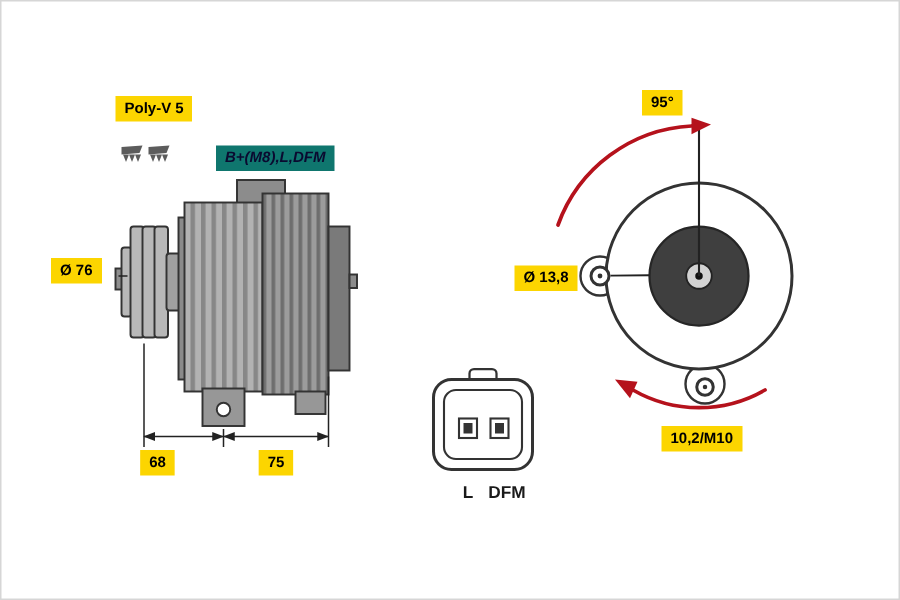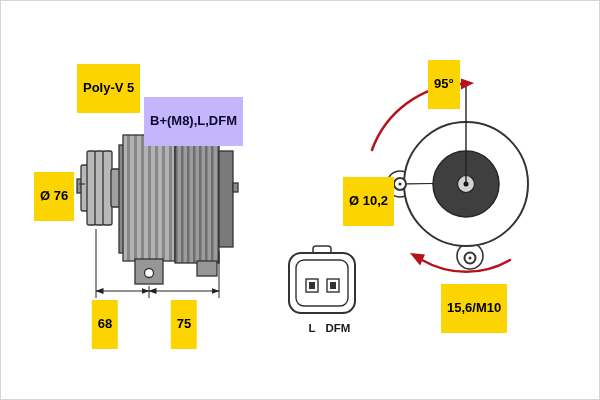--- a/index.html
+++ b/index.html
@@ -3,25 +3,25 @@
 <meta charset="utf-8">
 <style>
   * { margin:0; padding:0; box-sizing:border-box; }
   html,body { background:#f4f4f4; font-family:"Liberation Sans", sans-serif; }
   .canvas {
     position:relative; width:600px; height:400px; background:#ffffff;
     border:1px solid #d6d6d6; overflow:hidden;
   }
   svg.drawing { position:absolute; left:0; top:0; width:600px; height:400px; }
   .tag {
-    position:absolute; font-size:13px; font-weight:bold; color:#000;
-    padding:16px 6px; line-height:1.3; white-space:nowrap;
+    position:absolute; font-size:10px; font-weight:bold; color:#000;
+    padding:2px 6px; line-height:1.3; white-space:nowrap;
   }
   .tag.yellow { background:#fcd500; }
-  .tag.blue   { background:#c4b5fd; color:#0a0a30; }
+  .tag.blue   { background:#0f766e; color:#0a0a30;font-style:italic; }
   .tag.center { transform:translateX(-50%); }
   svg text {
     font-family:"Liberation Sans", sans-serif;
     font-size:11.5px; font-weight:bold; fill:#1a1a1a;
   }
 </style>
 </head>
 <body>
 
 <div class="canvas">
@@ -131,16 +131,16 @@
   <div class="tag blue" style="left:143px; top:96px">B+(M8),L,DFM</div>
 
   <div class="tag yellow" style="left:33px; top:171px">Ø 76</div>
 
   <div class="tag yellow center" style="left:104px; top:299px">68</div>
 
   <div class="tag yellow center" style="left:183px; top:299px">75</div>
 
   <div class="tag yellow" style="left:427px; top:59px">95°</div>
 
-  <div class="tag yellow" style="left:342px; top:176px">Ø 10,2</div>
+  <div class="tag yellow" style="left:342px; top:176px">Ø 13,8</div>
 
-  <div class="tag yellow" style="left:440px; top:283px">15,6/M10</div>
+  <div class="tag yellow" style="left:440px; top:283px">10,2/M10</div>
 </div>
 
 </body></html>

